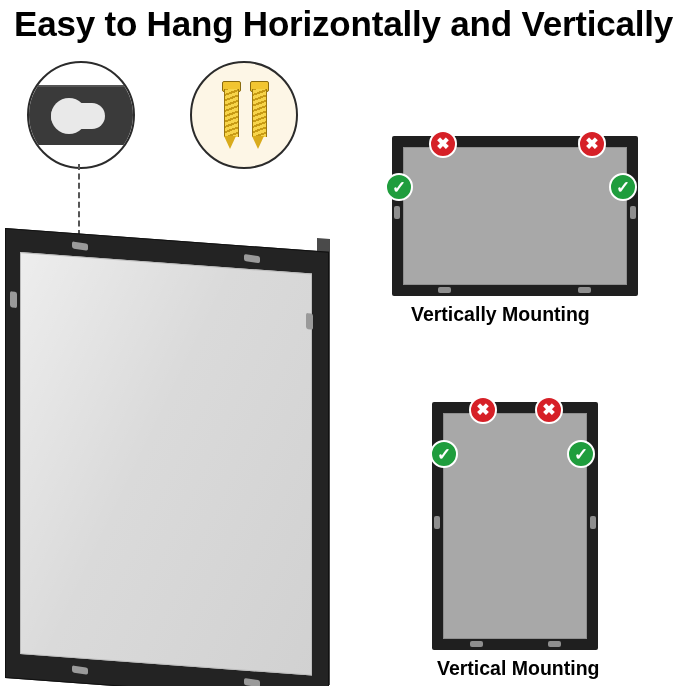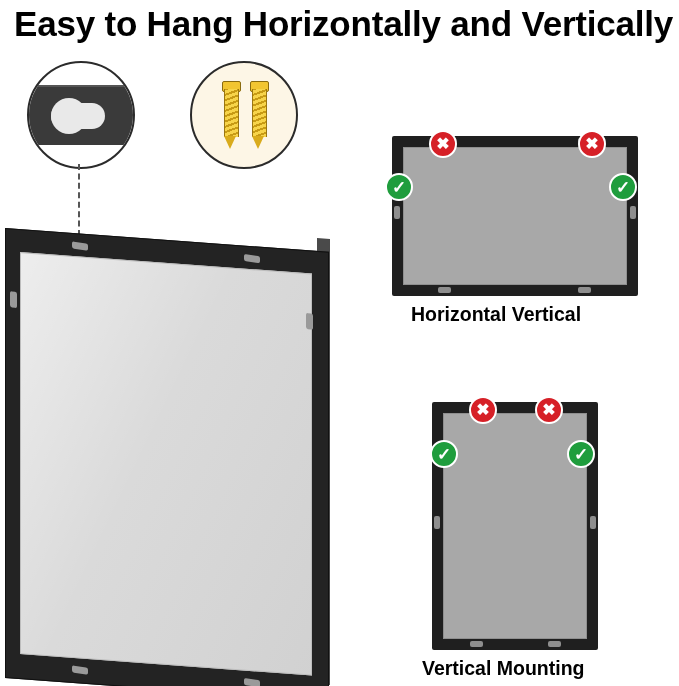--- a/index.html
+++ b/index.html
@@ -251,21 +251,21 @@
     font-size: 19.5px;
     font-weight: bold;
     color: #000000;
     white-space: nowrap;
   }
   .caption-horizontal {
     left: 411px;
     top: 303px;
   }
   .caption-vertical {
-    left: 422px;
+    left: 437px;
     top: 657px;
   }
 </style>
 </head>
 <body>
 
 <div class="stage">
 
   <div class="headline">Easy to Hang Horizontally and Vertically</div>
 
@@ -313,21 +313,21 @@
     <div class="tab" style="left:186px; top:2px;"></div>
     <div class="tab" style="left:46px; top:151px;"></div>
     <div class="tab" style="left:186px; top:151px;"></div>
     <div class="tab" style="left:2px; top:70px; width:6px; height:13px;"></div>
     <div class="tab" style="left:238px; top:70px; width:6px; height:13px;"></div>
   </div>
   <div class="badge no" style="left:429px; top:130px;">✖</div>
   <div class="badge no" style="left:578px; top:130px;">✖</div>
   <div class="badge yes" style="left:385px; top:173px;">✓</div>
   <div class="badge yes" style="left:609px; top:173px;">✓</div>
-  <div class="caption caption-horizontal">Horizontal Vertical</div>
+  <div class="caption caption-horizontal">Vertically Mounting</div>
 
   <div class="mini vert-frame">
     <div class="body"></div>
     <div class="glass"></div>
     <div class="tab" style="left:38px; top:2px;"></div>
     <div class="tab" style="left:116px; top:2px;"></div>
     <div class="tab" style="left:38px; top:239px;"></div>
     <div class="tab" style="left:116px; top:239px;"></div>
     <div class="tab" style="left:2px; top:114px; width:6px; height:13px;"></div>
     <div class="tab" style="left:158px; top:114px; width:6px; height:13px;"></div>

